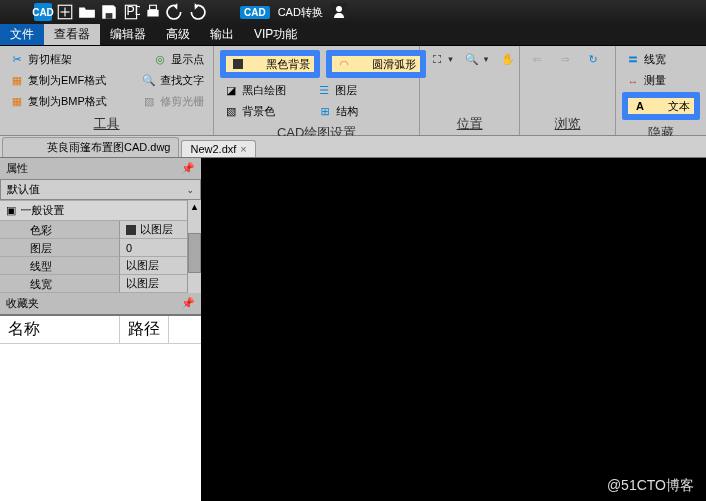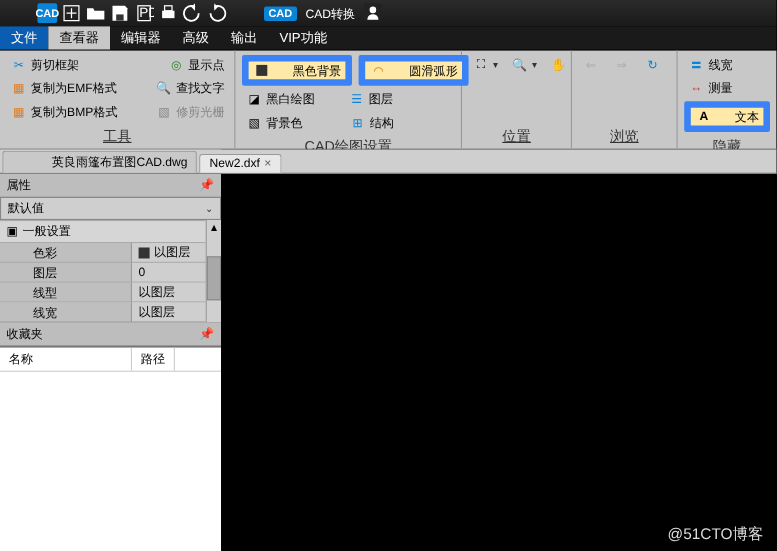--- a/index.html
+++ b/index.html
@@ -36,21 +36,21 @@
 .prop-section { background: #d6d6d6; padding: 2px 6px; font-size: 11px; display:flex; align-items:center; gap:4px; border-top:1px solid #aaa; border-bottom:1px solid #aaa;}
 .prop-row { display: flex; height: 18px; font-size: 11px; }
 .prop-row .k { width: 120px; background: #bfbfbf; padding: 2px 0 2px 30px; border-right: 1px solid #999; border-bottom:1px solid #aaa; }
 .prop-row .v { flex: 1; background: #cfcfcf; padding: 2px 6px; border-bottom:1px solid #aaa; display:flex; align-items:center; gap:4px; }
 .scrollbar { width: 14px; background: #d0d0d0; border-left:1px solid #999; }
 .scrollbar .thumb { background:#a8a8a8; border:1px solid #888; height:40px; margin-top:20px; }
 .prop-wrap { display:flex; background:#cfcfcf; }
 .prop-list { flex:1; }
 .fav-panel { background:#fff; flex:1; border-top: 2px solid #777; }
 .fav-header { display:flex; border-bottom:1px solid #ccc; }
-.fav-header div { padding:3px 8px; font-size:11px; border-right:1px solid #ccc; }
+.fav-header div { padding:3px 8px; font-size:16px; border-right:1px solid #ccc; }
 .fav-header div:first-child { width:120px; }
 .watermark { position:absolute; right:12px; bottom:6px; color:#ddd; font-size:14px; }
 .sq { width:10px; height:10px; background:#333; display:inline-block; }
 .chev { font-size:9px; color:#333; }
 .arrow-dis { color:#aaa; }
 .ico-blue { color:#0a84d6; }
 .ico-green { color:#2a8a2a; }
 .ico-orange { color:#e07a1a; }
 .ico-red { color:#c83232; }
 </style>

